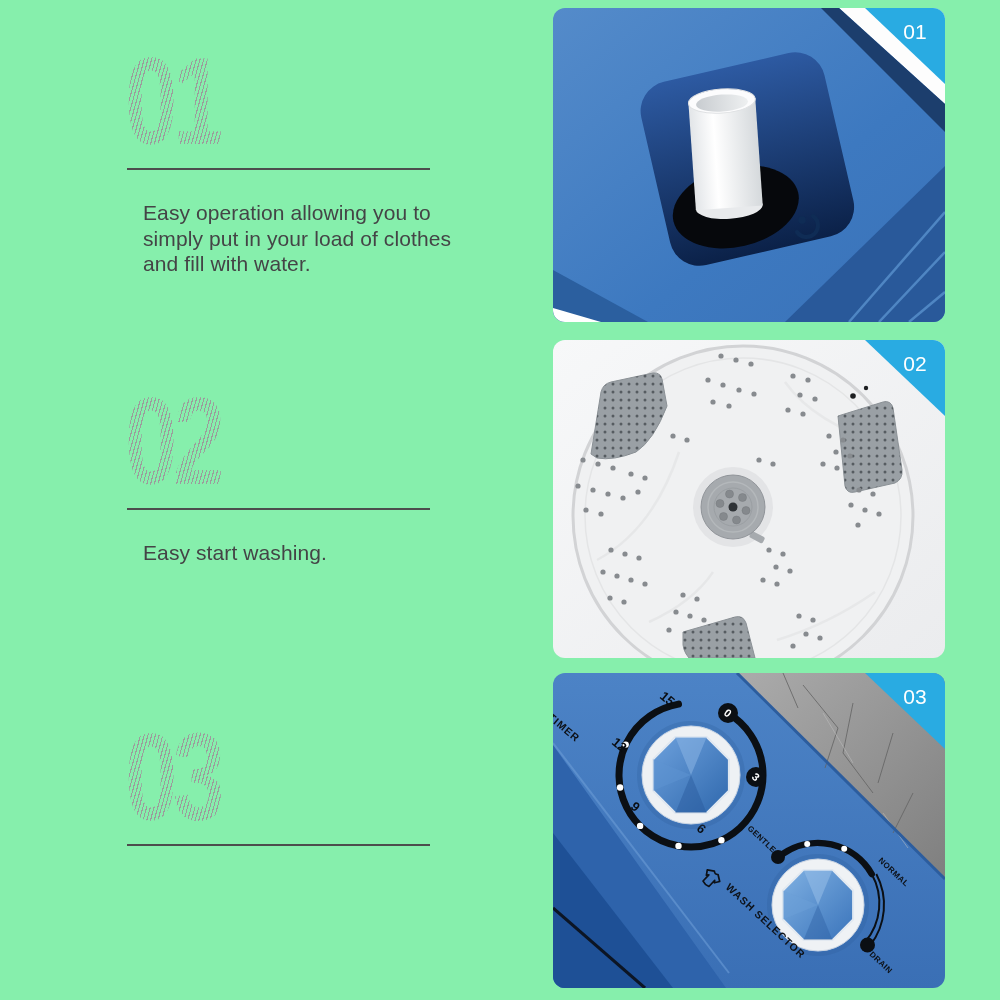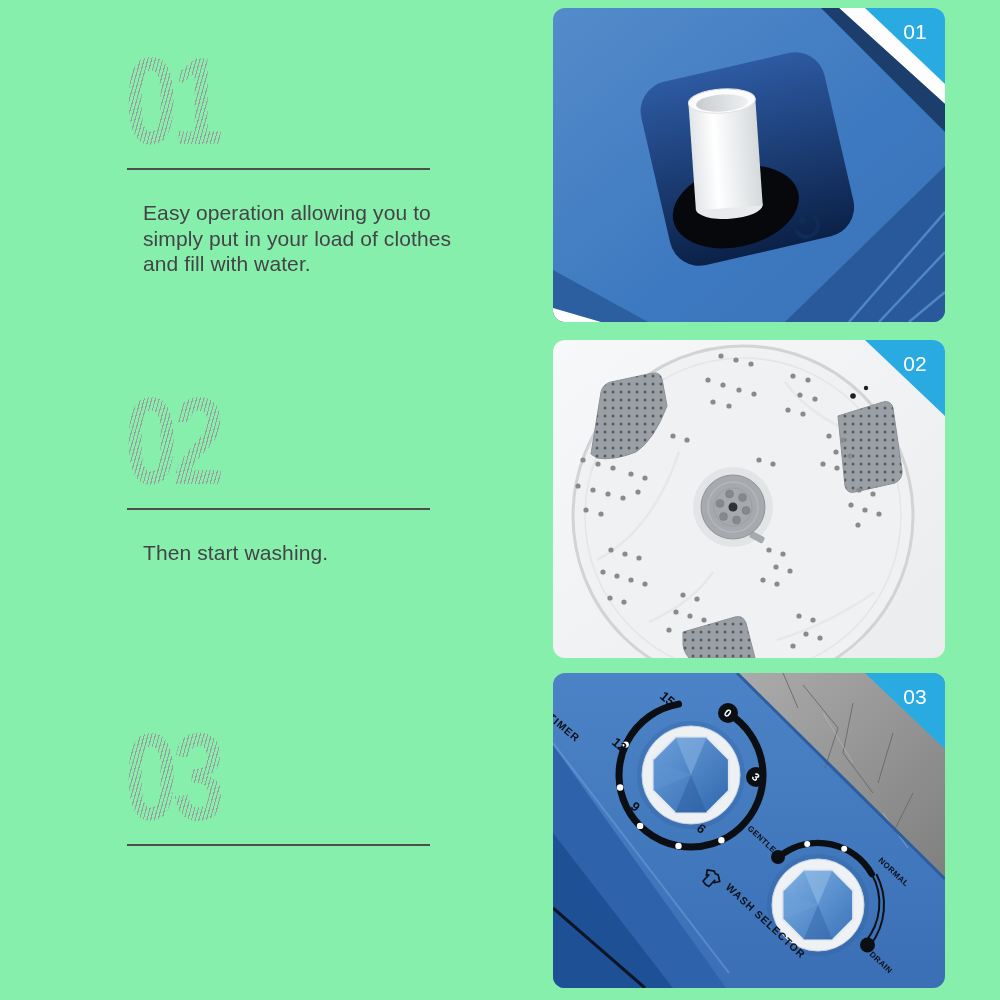--- a/index.html
+++ b/index.html
@@ -39,21 +39,21 @@
 
   <section class="step" style="top:46px">
     <div class="step-number">01</div>
     <div class="rule"></div>
     <p class="step-desc">Easy operation allowing you to simply put in your load of clothes and fill with water.</p>
   </section>
 
   <section class="step" style="top:386px">
     <div class="step-number">02</div>
     <div class="rule"></div>
-    <p class="step-desc">Then start washing.</p>
+    <p class="step-desc">Easy start washing.</p>
   </section>
 
   <section class="step" style="top:722px">
     <div class="step-number">03</div>
     <div class="rule"></div>
   </section>
 
   <figure class="photo" id="photo-1" style="margin:0">
     <svg width="392" height="314" viewBox="0 0 392 314">
       <defs>

